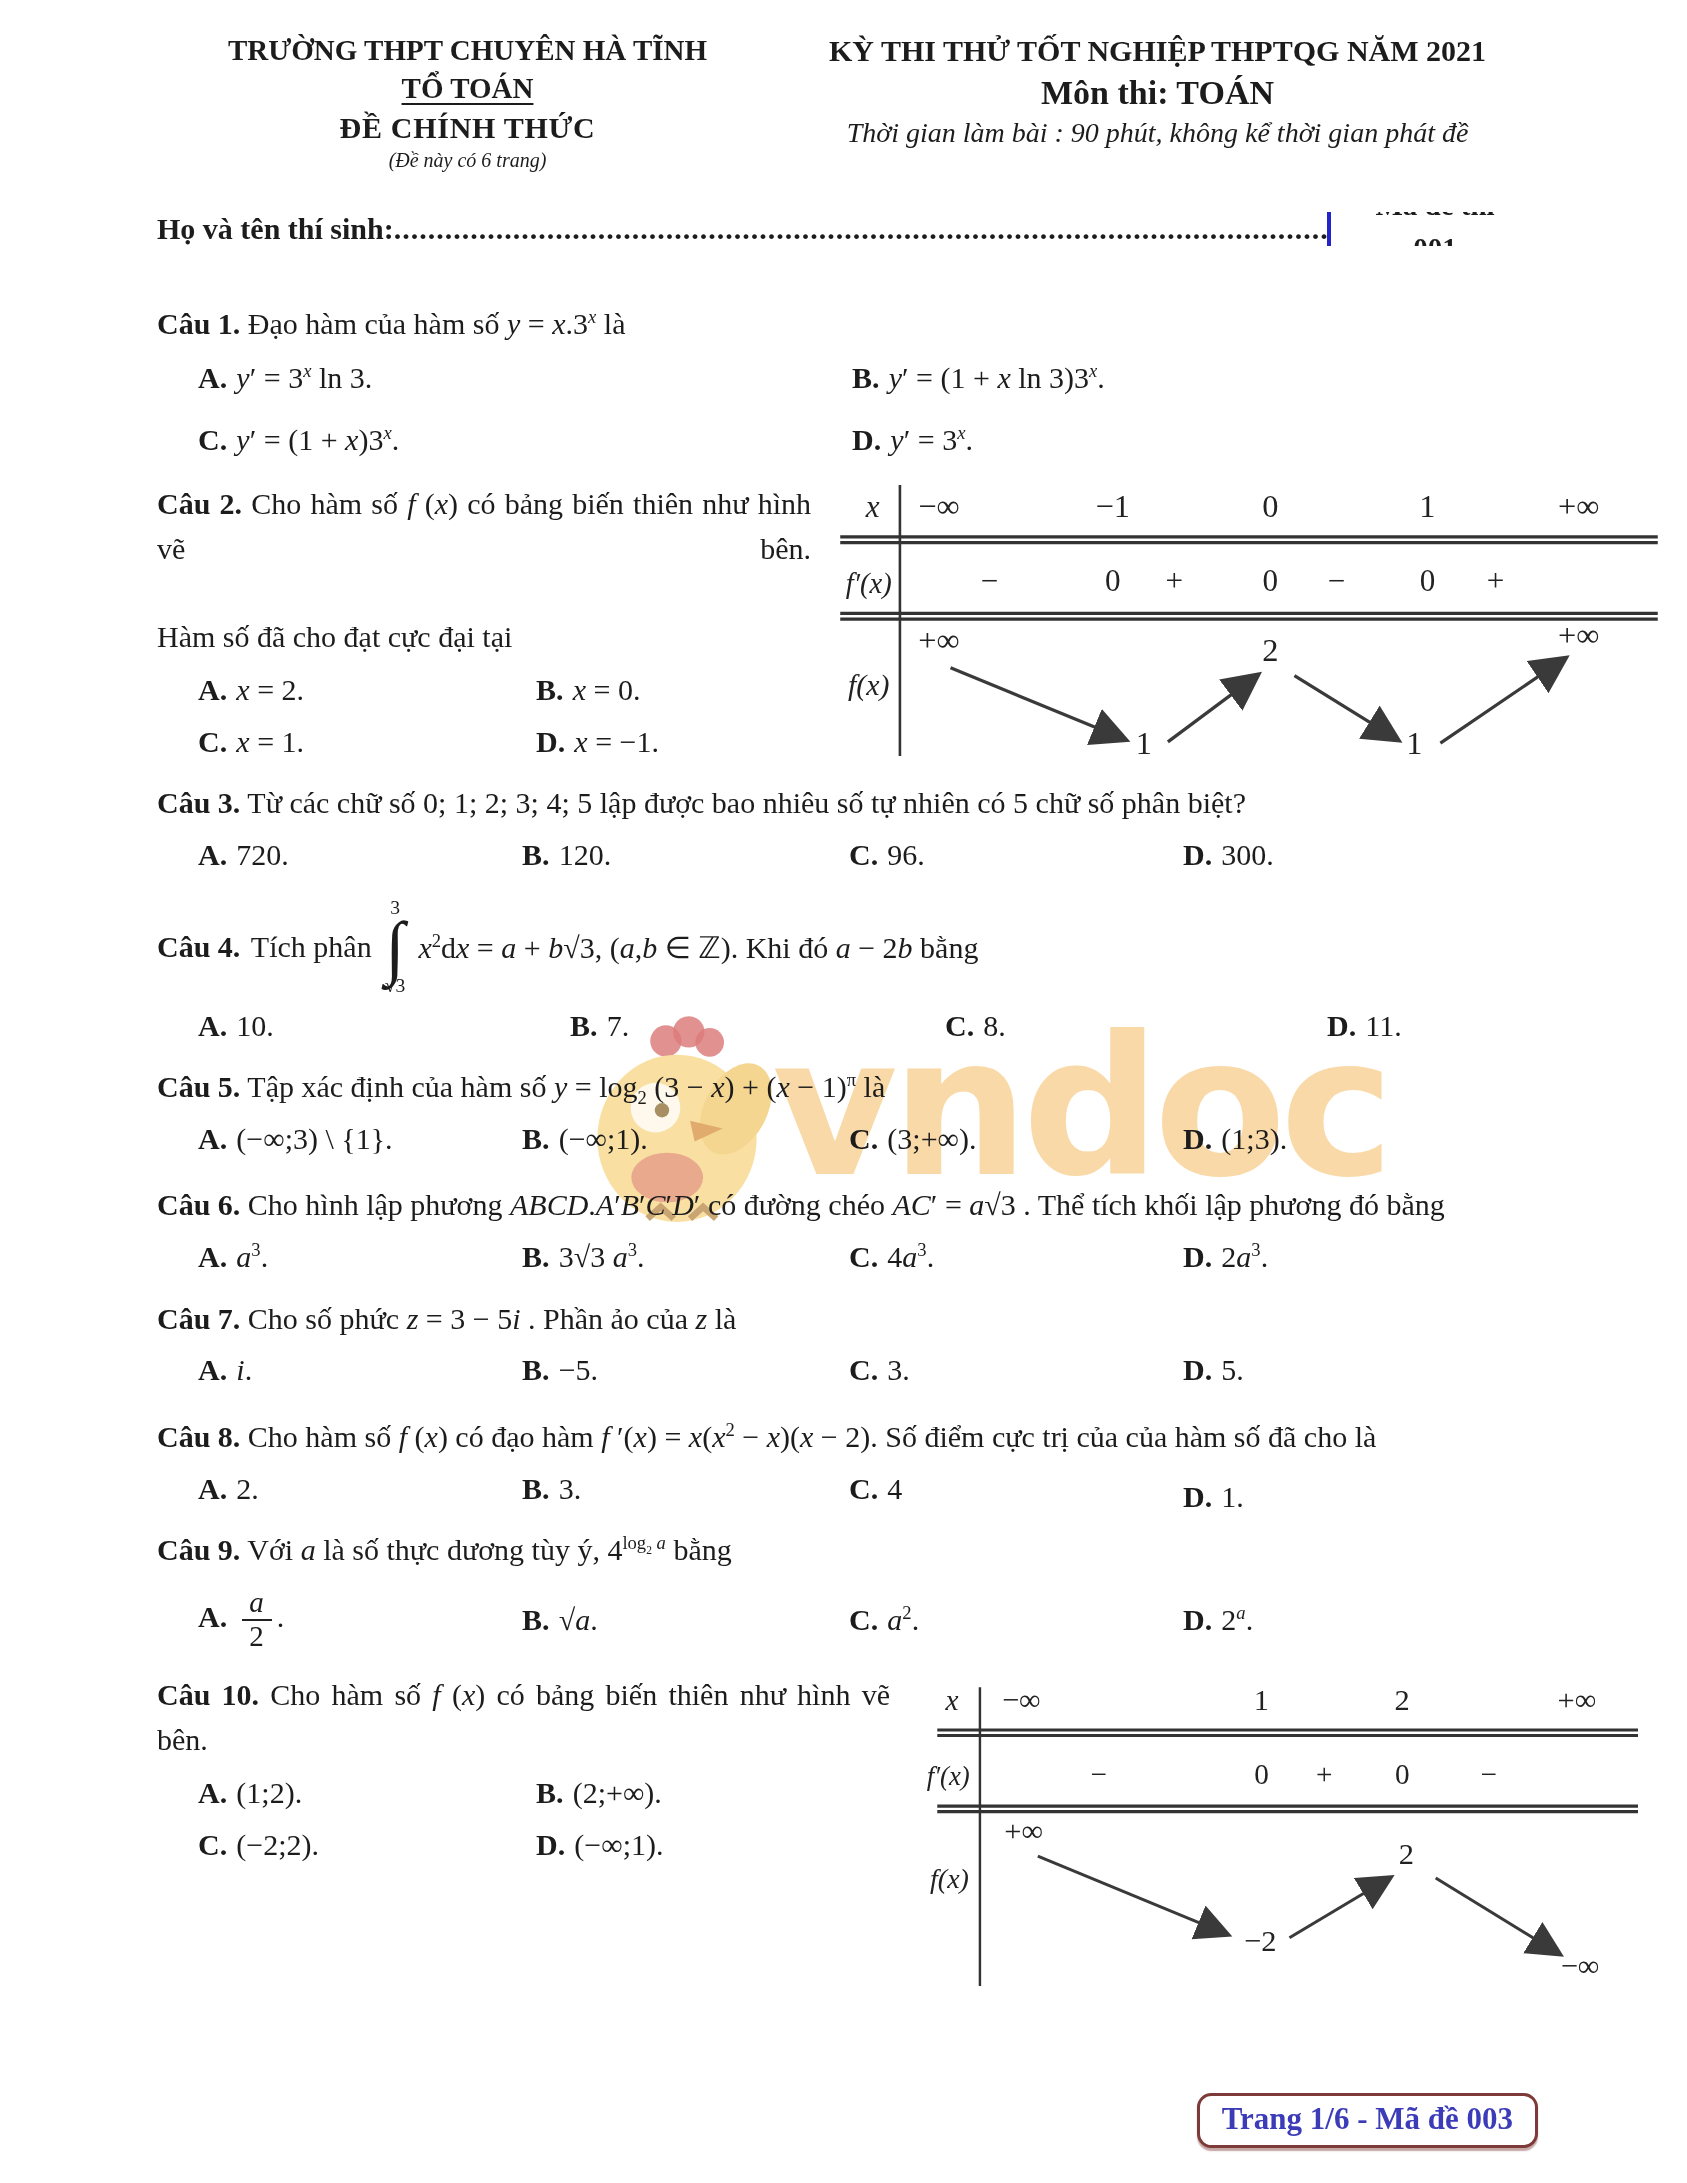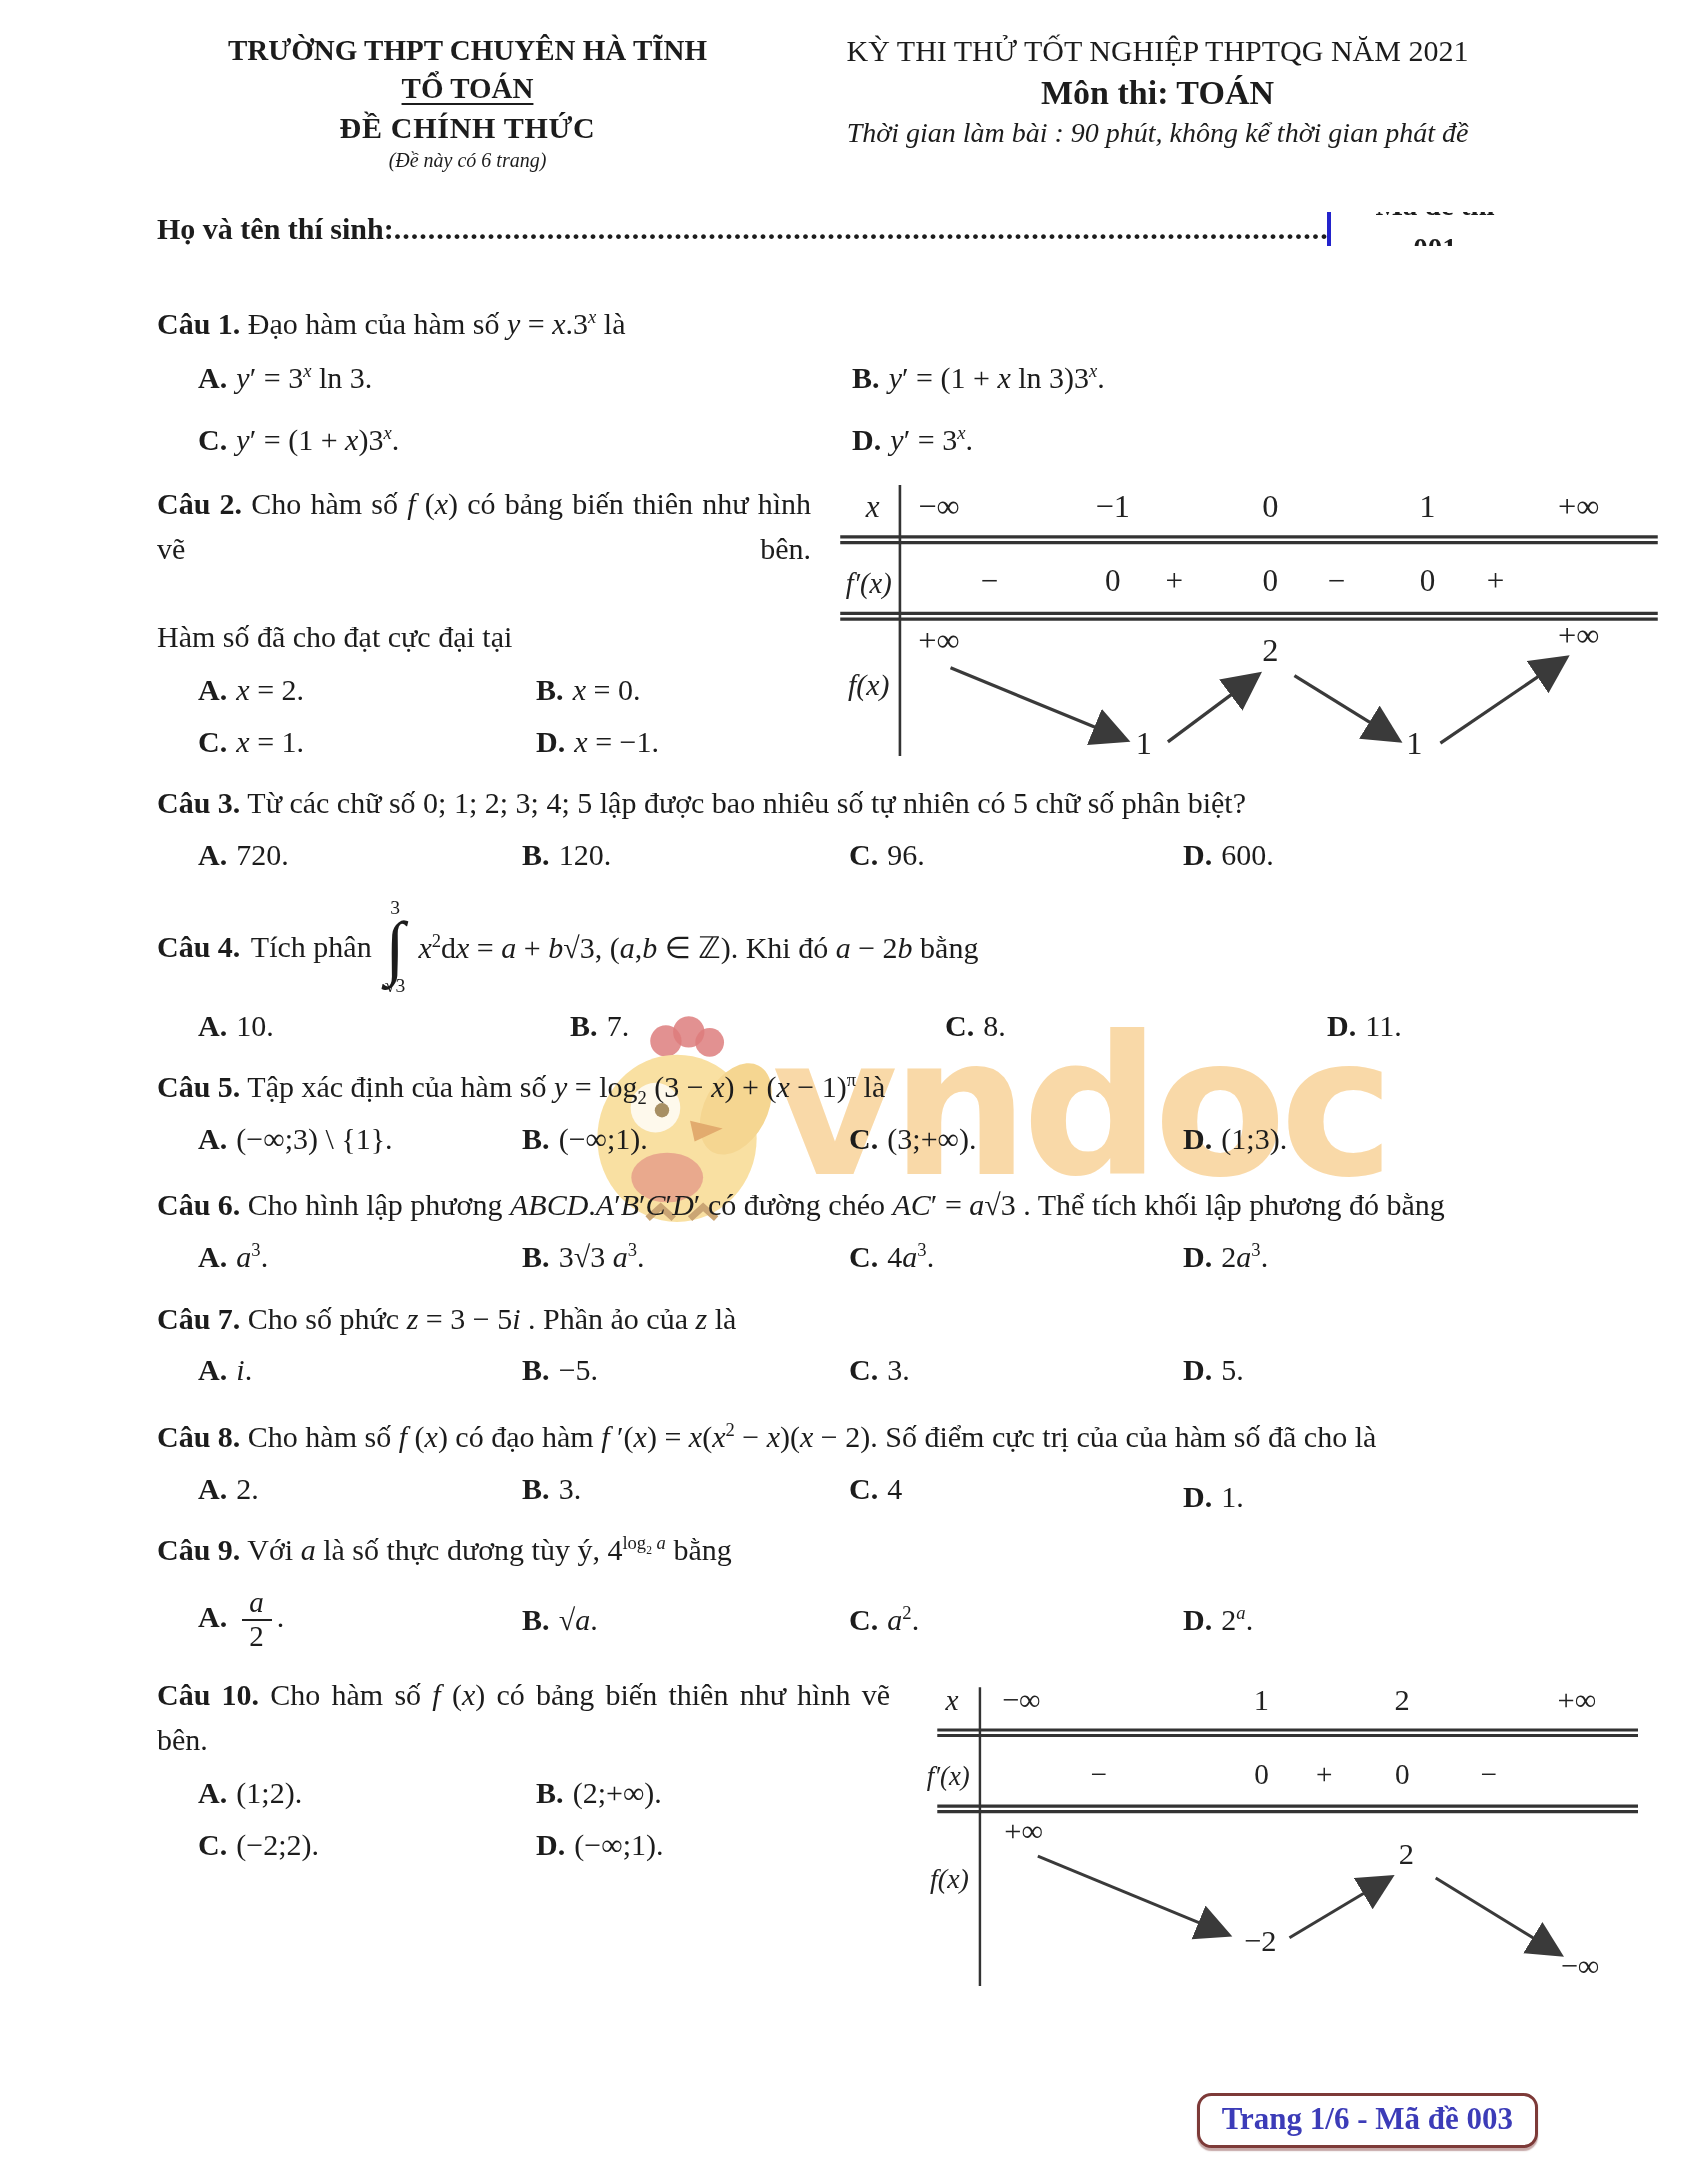--- a/index.html
+++ b/index.html
@@ -14,21 +14,21 @@
   sub{font-size:62%;line-height:0;vertical-align:sub;}
 
   
   .hdr{display:flex;align-items:flex-start;}
   .hdr-left{width:621px;text-align:center;line-height:1.32;}
   .hdr-right{flex:1;text-align:center;line-height:1.32;}
   .hl1{font-weight:bold;font-size:29px;}
   .hl2{font-weight:bold;font-size:29px;text-decoration:underline;text-underline-offset:5.2px;}
   .hl3{font-weight:bold;font-size:30px;letter-spacing:0.7px;}
   .hl4{font-style:italic;font-size:20px;}
-  .hr1{font-weight:normal;font-size:30px;}
+  .hr1{font-weight:bold;font-size:30px;}
   .hr2{font-weight:bold;font-size:34px;}
   .hr3{font-style:italic;font-size:28px;}
 
   
   .cand-row{position:relative;margin-top:38px;font-weight:bold;padding-right:235px;white-space:nowrap;overflow:hidden;}
   .dots{letter-spacing:1px;font-weight:bold;}
   .code-box{
     position:absolute;right:-6.5px;top:-41px;width:196px;
     border:4.6px solid #2323cc;text-align:center;padding:9.2px 6.5px 10.5px 6.5px;
     font-weight:bold;font-size:29px;line-height:1.5;background:#fff;
@@ -189,21 +189,21 @@
 
     <div class="q">
       <div class="qline">
         <span class="qlabel">Câu 3.</span>
         <span>Từ các chữ số 0; 1; 2; 3; 4; 5 lập được bao nhiêu số tự nhiên có 5 chữ số phân biệt?</span>
       </div>
       <div class="opts4">
         <div class="opt"><span class="opt-label">A.</span><span>720.</span></div>
         <div class="opt"><span class="opt-label">B.</span><span>120.</span></div>
         <div class="opt"><span class="opt-label">C.</span><span>96.</span></div>
-        <div class="opt"><span class="opt-label">D.</span><span>600.</span></div>
+        <div class="opt"><span class="opt-label">D.</span><span>300.</span></div>
       </div>
     </div>
 
     <div class="q" style="margin-top:22px;">
       <div class="fx-line">
         <span class="qlabel">Câu 4.</span>
         <span>Tích phân</span>
         <span class="integral">
           <span class="int-bound">3</span>
           <span class="int-sign">∫</span>

